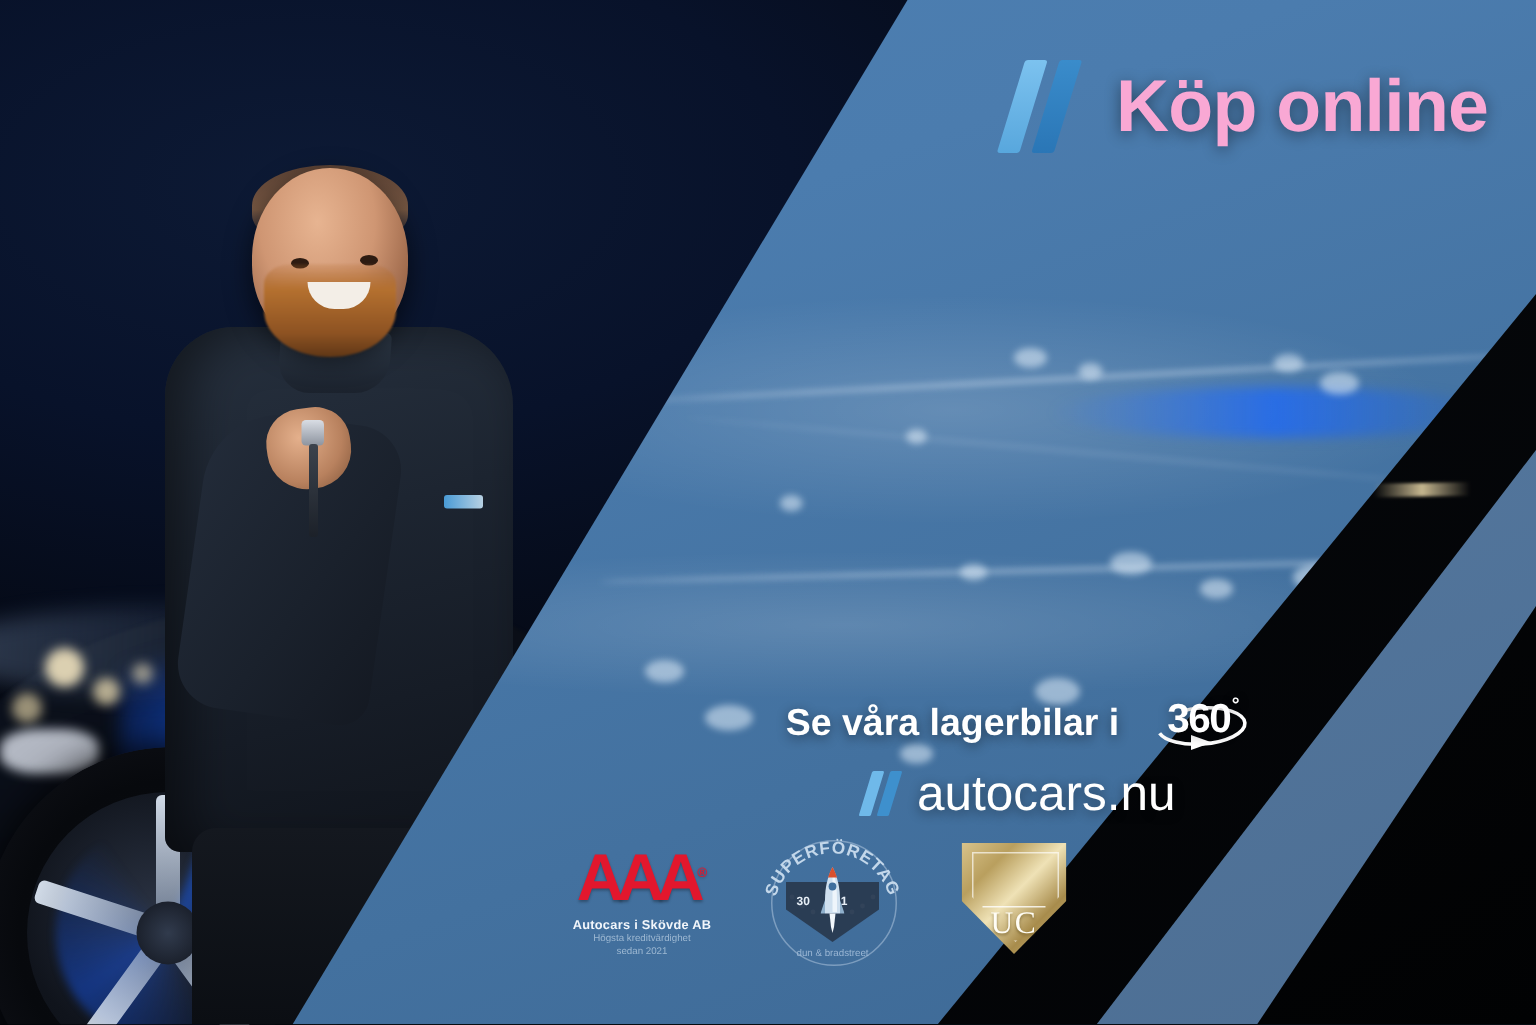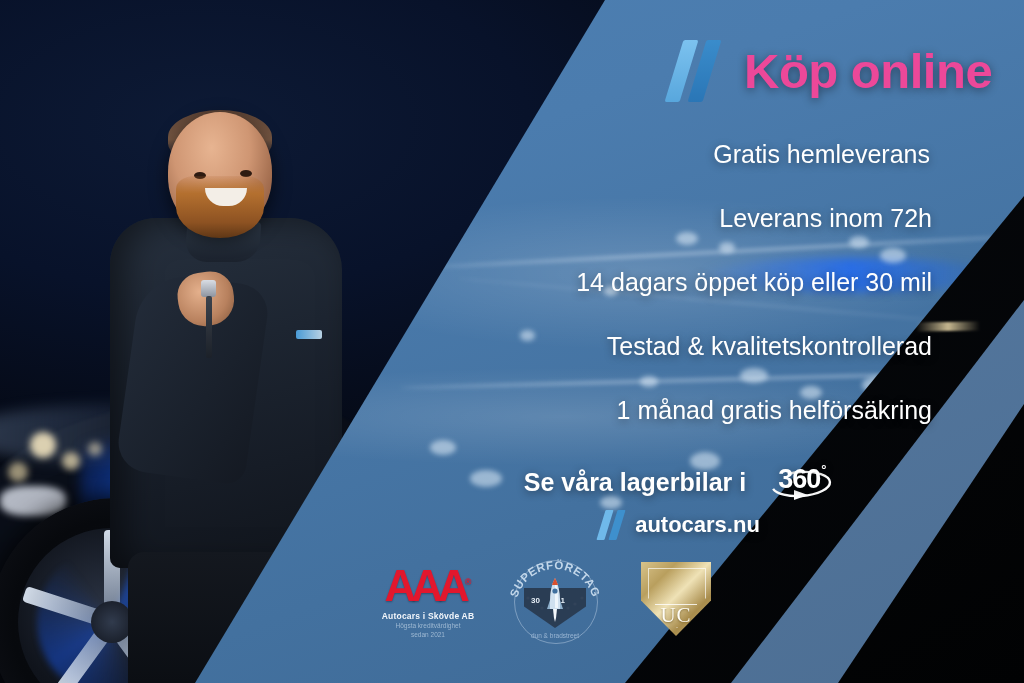--- a/index.html
+++ b/index.html
@@ -187,21 +187,21 @@
     position:absolute;left:672px;top:40px;display:flex;align-items:center;gap:16px;
   }
   .slash-mark{position:relative;width:56px;height:62px;}
   .slash-mark .bar{
     position:absolute;top:0;width:15px;height:62px;border-radius:2px;
     transform:skewX(-17deg);
   }
   .slash-mark .bar.b1{left:2px;background:linear-gradient(180deg,#7cc2ef,#58a7dd);}
   .slash-mark .bar.b2{left:25px;background:linear-gradient(180deg,#3a8ccb,#2a76b6);}
   .title-text{
-    font-size:49px;font-weight:700;color:#ec4899;letter-spacing:-0.5px;
+    font-size:49px;font-weight:700;color:#f9a8d4;letter-spacing:-0.5px;
     text-shadow:0 2px 10px rgba(0,0,0,.45);
     font-family:"Liberation Sans",sans-serif;
     white-space:nowrap;
   }
 
   .benefits{
     position:absolute;left:430px;top:140px;width:520px;
     display:flex;flex-direction:column;
   }
   .benefit{
@@ -231,21 +231,21 @@
   }
   .badge360 svg{position:absolute;left:0;top:0;}
 
   .cta-url{
     display:flex;align-items:center;justify-content:center;gap:7px;margin-top:8px;
   }
   .url-slash{position:relative;width:28px;height:30px;}
   .url-slash .bar{position:absolute;top:0;width:8px;height:30px;border-radius:1px;transform:skewX(-17deg);}
   .url-slash .bar.u1{left:1px;background:#6fb9ea;}
   .url-slash .bar.u2{left:13px;background:#3e90cd;}
-  .url-text{color:#fff;font-size:22px;font-weight:700;text-shadow:0 2px 8px rgba(0,0,0,.45);}
+  .url-text{color:#fff;font-size:33px;font-weight:400;text-shadow:0 2px 8px rgba(0,0,0,.45);}
 
   
   .logos{position:absolute;left:350px;top:556px;width:420px;height:90px;}
   .logo-aaa{position:absolute;left:14px;top:8px;width:128px;text-align:center;}
   .aaa-word{
     font-size:44px;font-weight:700;color:#e2172d;letter-spacing:-5px;line-height:1;
     font-family:"Liberation Sans",sans-serif;
     text-shadow:0 1px 2px rgba(0,0,0,.3);
   }
   .aaa-reg{font-size:9px;color:#e2172d;vertical-align:super;letter-spacing:0;}
@@ -377,27 +377,20 @@
   <div class="content">
 
     <div class="title-row">
       <span class="slash-mark">
         <span class="bar b1"></span>
         <span class="bar b2"></span>
       </span>
       <span class="title-text">Köp online</span>
     </div>
 
-    <div class="benefits">
-      <div class="benefit b-1">Gratis hemleverans</div>
-      <div class="benefit b-2">Leverans inom 72h</div>
-      <div class="benefit b-3">14 dagars öppet köp eller 30 mil</div>
-      <div class="benefit b-4">Testad &amp; kvalitetskontrollerad</div>
-      <div class="benefit b-5">1 månad gratis helförsäkring</div>
-    </div>
 
     <div class="cta">
       <div class="cta-line">
         <span>Se våra lagerbilar i</span>
         <span class="badge360">
           <svg width="66" height="40" viewBox="0 0 66 40">
             <ellipse cx="31" cy="22" rx="29" ry="12" fill="none" stroke="#ffffff" stroke-width="2.4" stroke-dasharray="64 24" transform="rotate(-4 31 22)"></ellipse>
             <polygon points="24,28 38,33 24,38" fill="#ffffff"></polygon>
           </svg>
           <span class="num">360</span>

